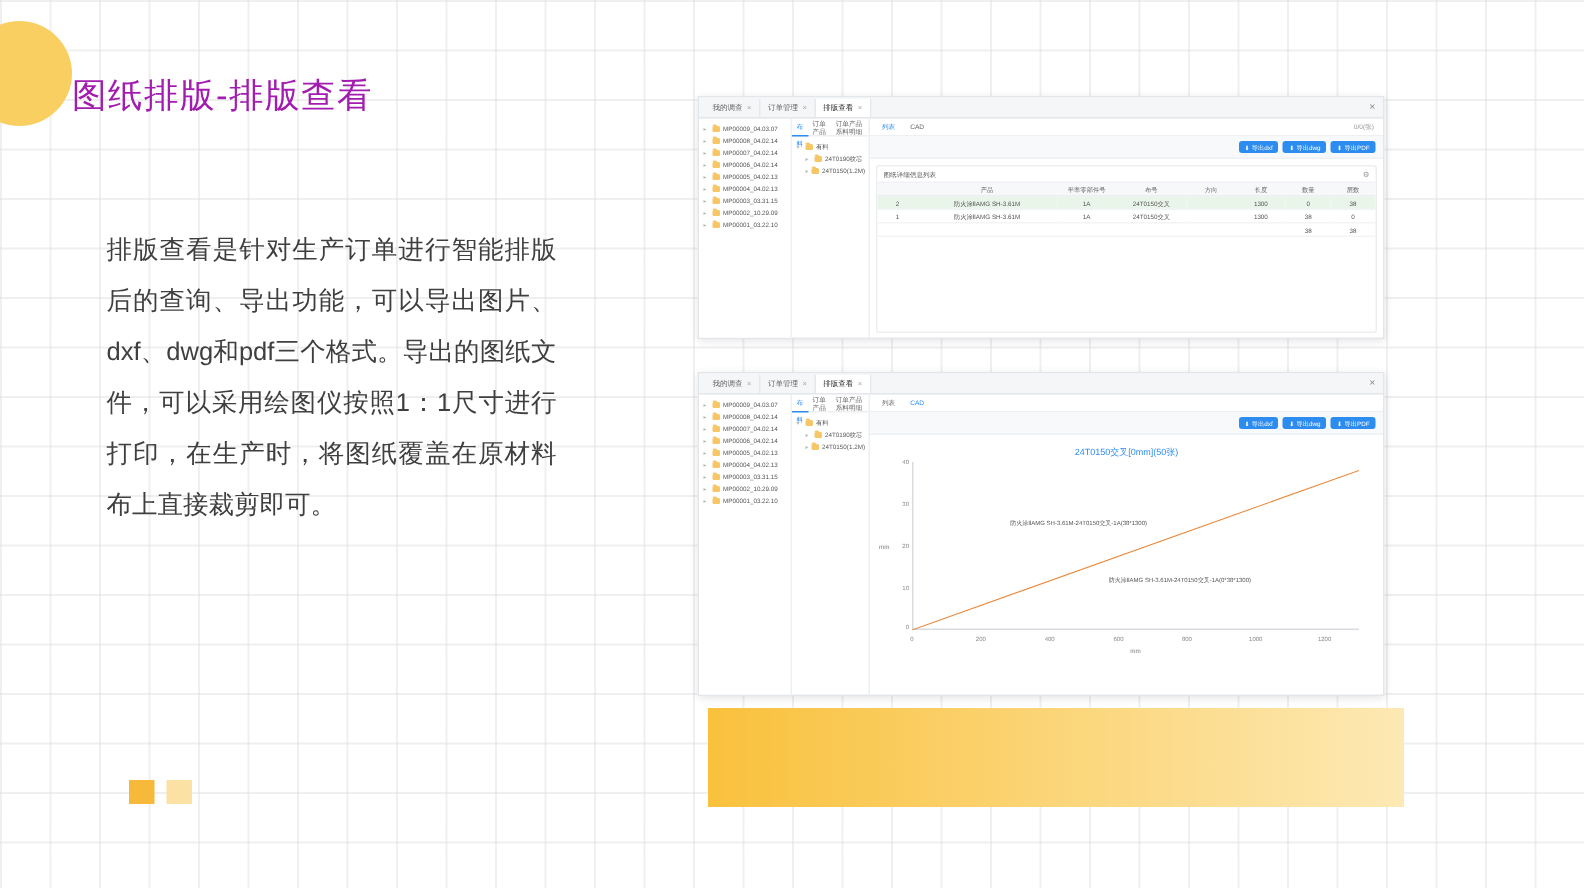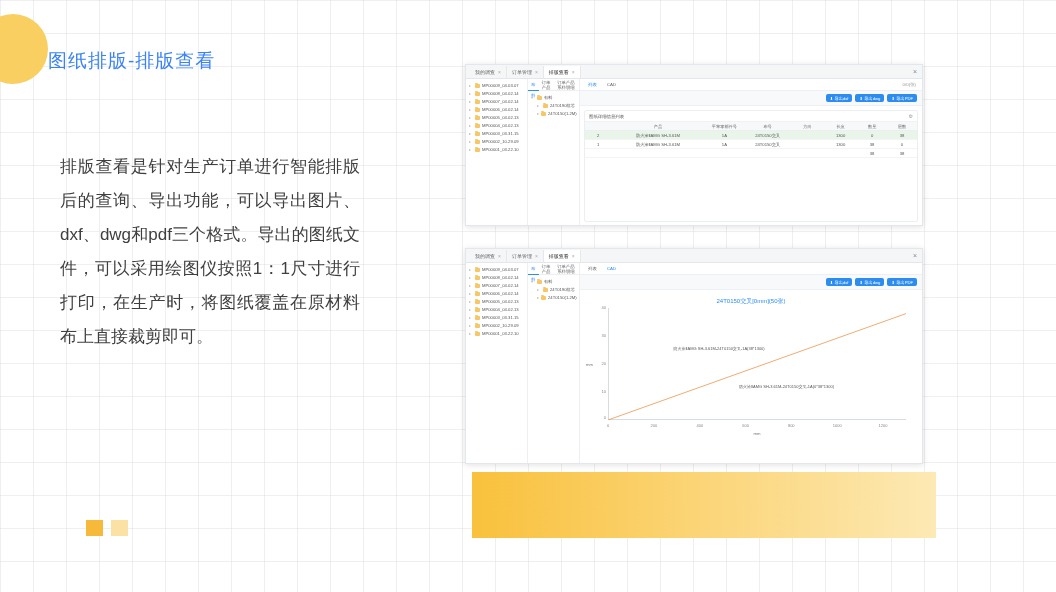--- a/index.html
+++ b/index.html
@@ -16,25 +16,25 @@
       linear-gradient(to right, rgba(220,220,220,.45) 1px, transparent 1px),
       linear-gradient(to bottom, rgba(220,220,220,.45) 1px, transparent 1px);
     background-size:33px 33px;
     z-index:0;
   }
   .deco-circle{
     position:absolute;left:-22px;top:14px;width:70px;height:70px;border-radius:50%;
     background:#f8cf60;z-index:1;
   }
   .slide-title{
-    position:absolute;left:48px;top:48px;font-size:19px;color:#3b82f6;
+    position:absolute;left:48px;top:48px;font-size:23px;color:#a21caf;
     letter-spacing:1px;z-index:3;white-space:nowrap;
   }
   .body-text{
-    position:absolute;left:60px;top:150px;width:300px;z-index:3;
+    position:absolute;left:71px;top:150px;width:300px;z-index:3;
     font-size:17px;line-height:34px;color:#3f3f3f;text-align:justify;
   }
   .deco-sq1{position:absolute;left:86px;top:520px;width:17px;height:16px;background:#f6b93a;z-index:3;}
   .deco-sq2{position:absolute;left:111px;top:520px;width:17px;height:16px;background:#fbe1a4;z-index:3;}
   .bottom-bar{
     position:absolute;left:472px;top:472px;width:464px;height:66px;z-index:2;
     background:linear-gradient(to right,#f9c13c,#fde9b4);
   }
 
   

